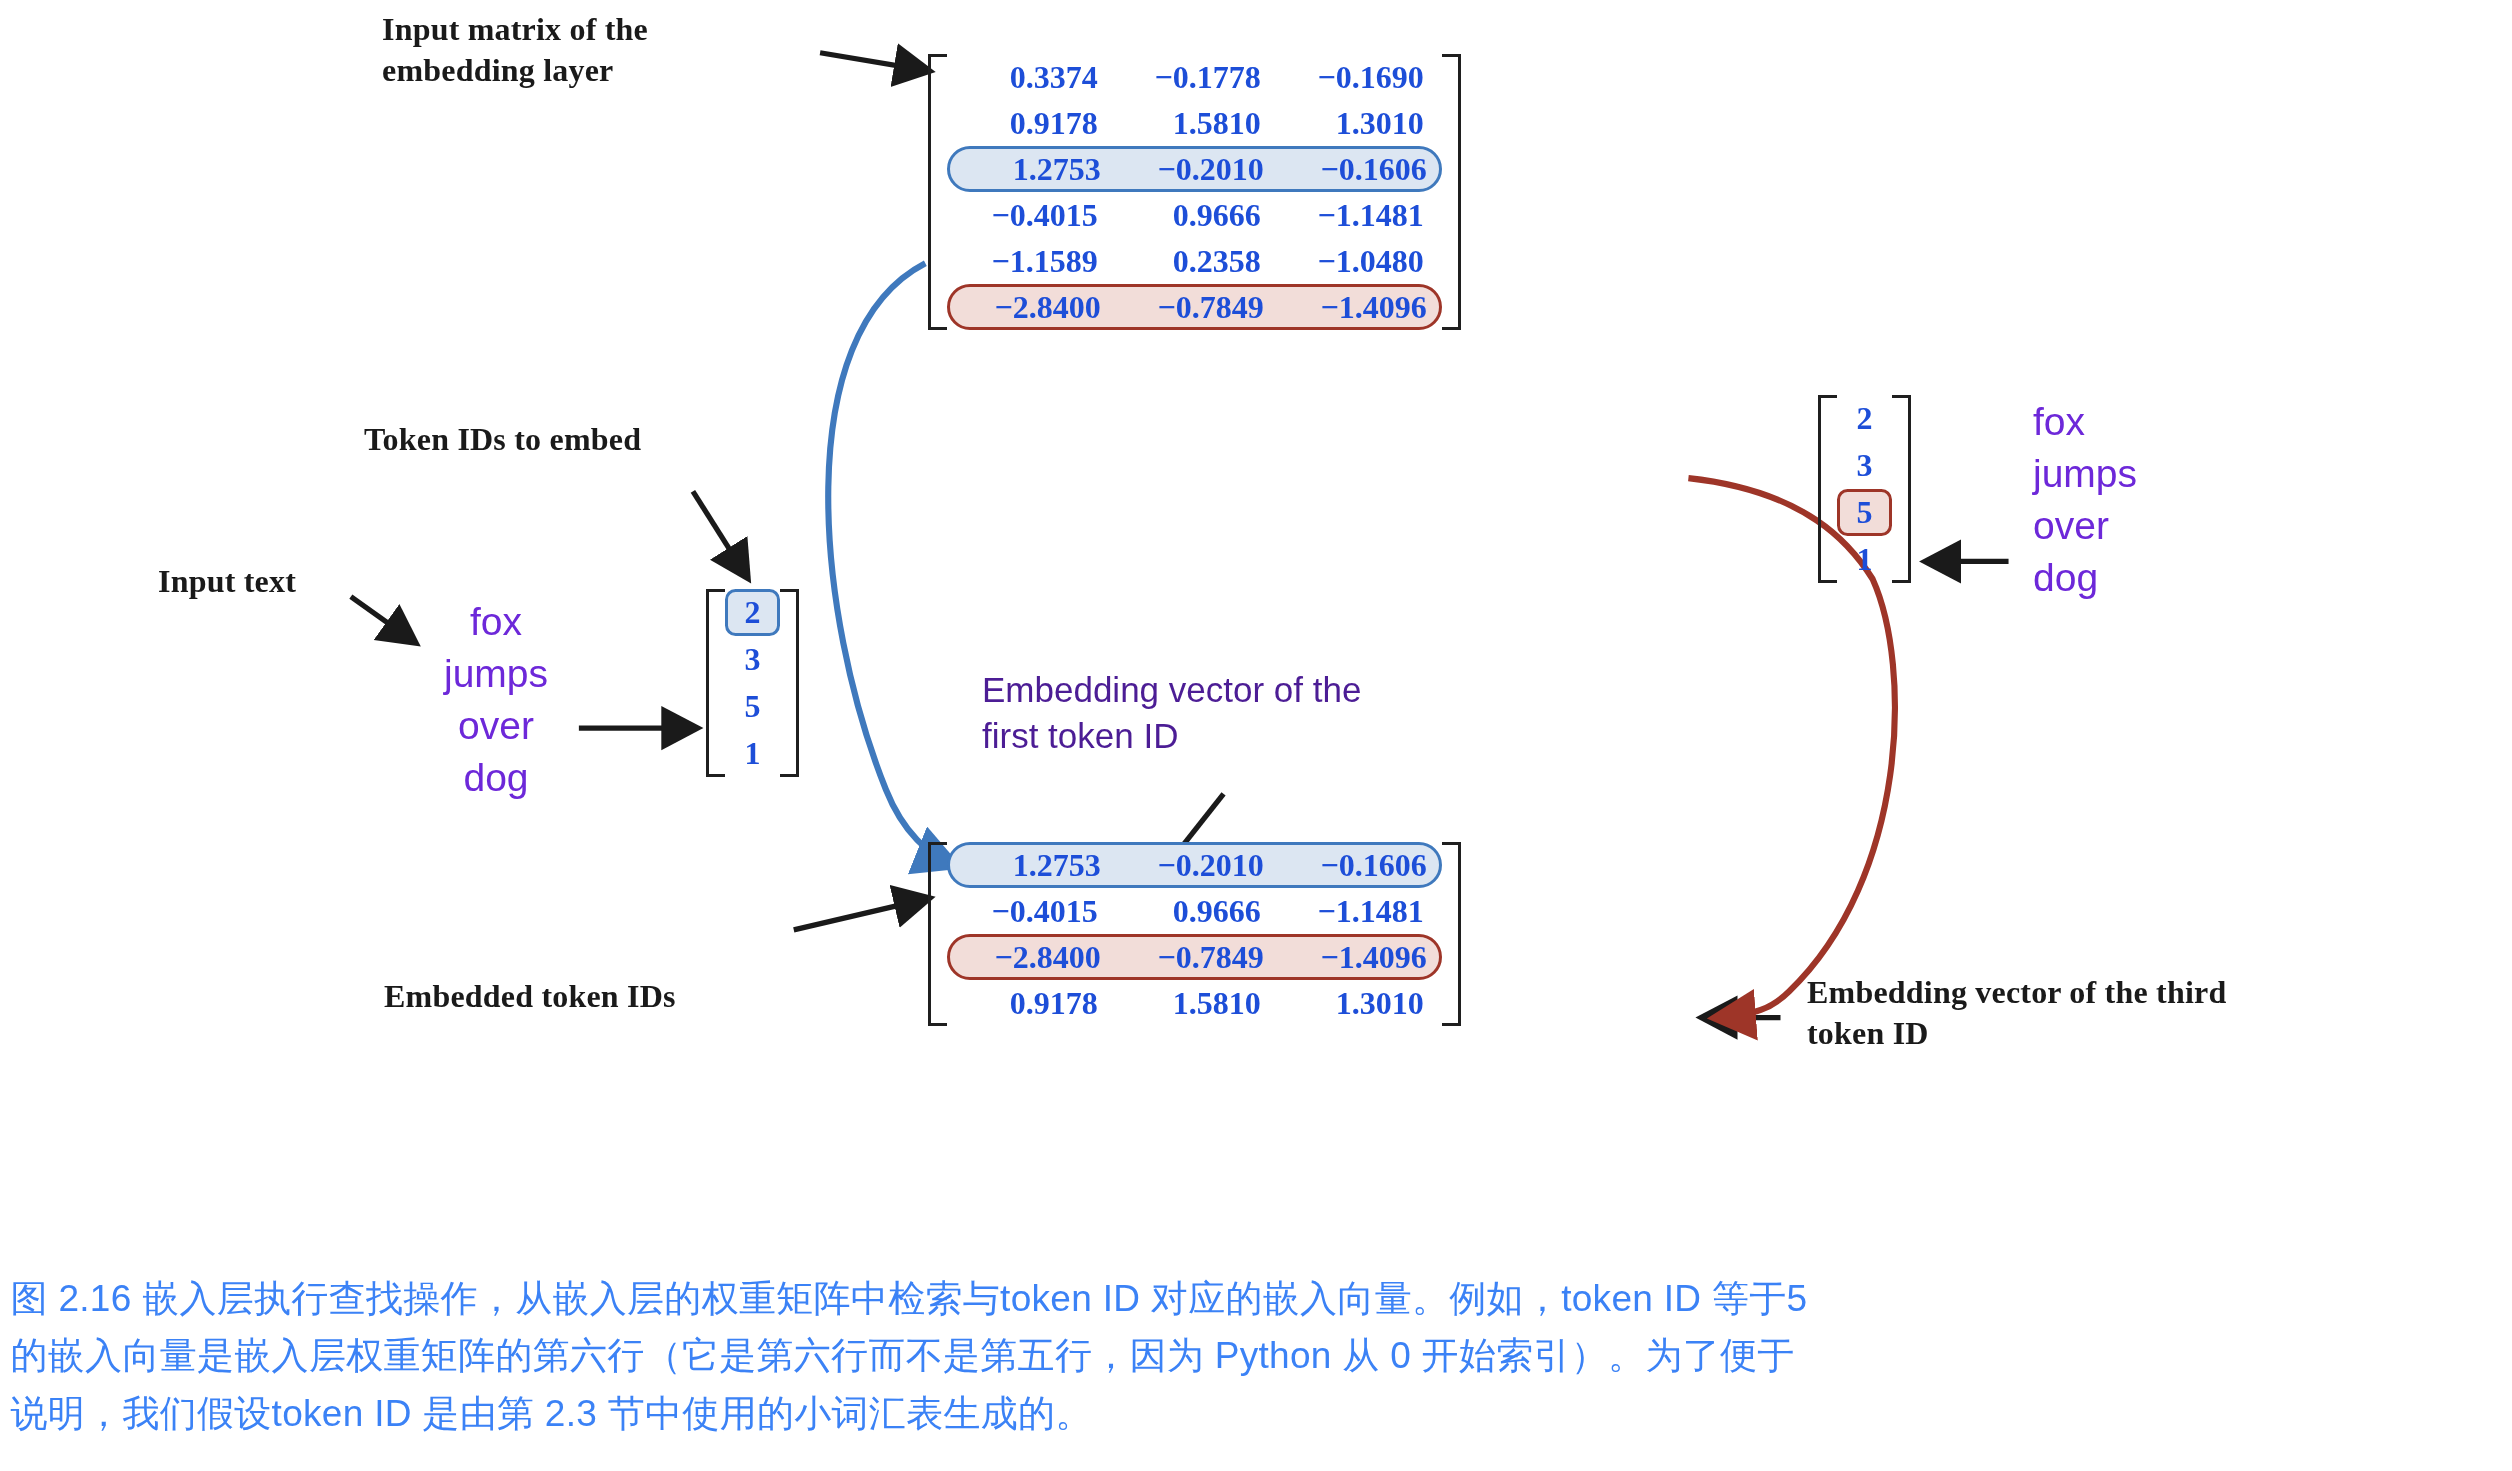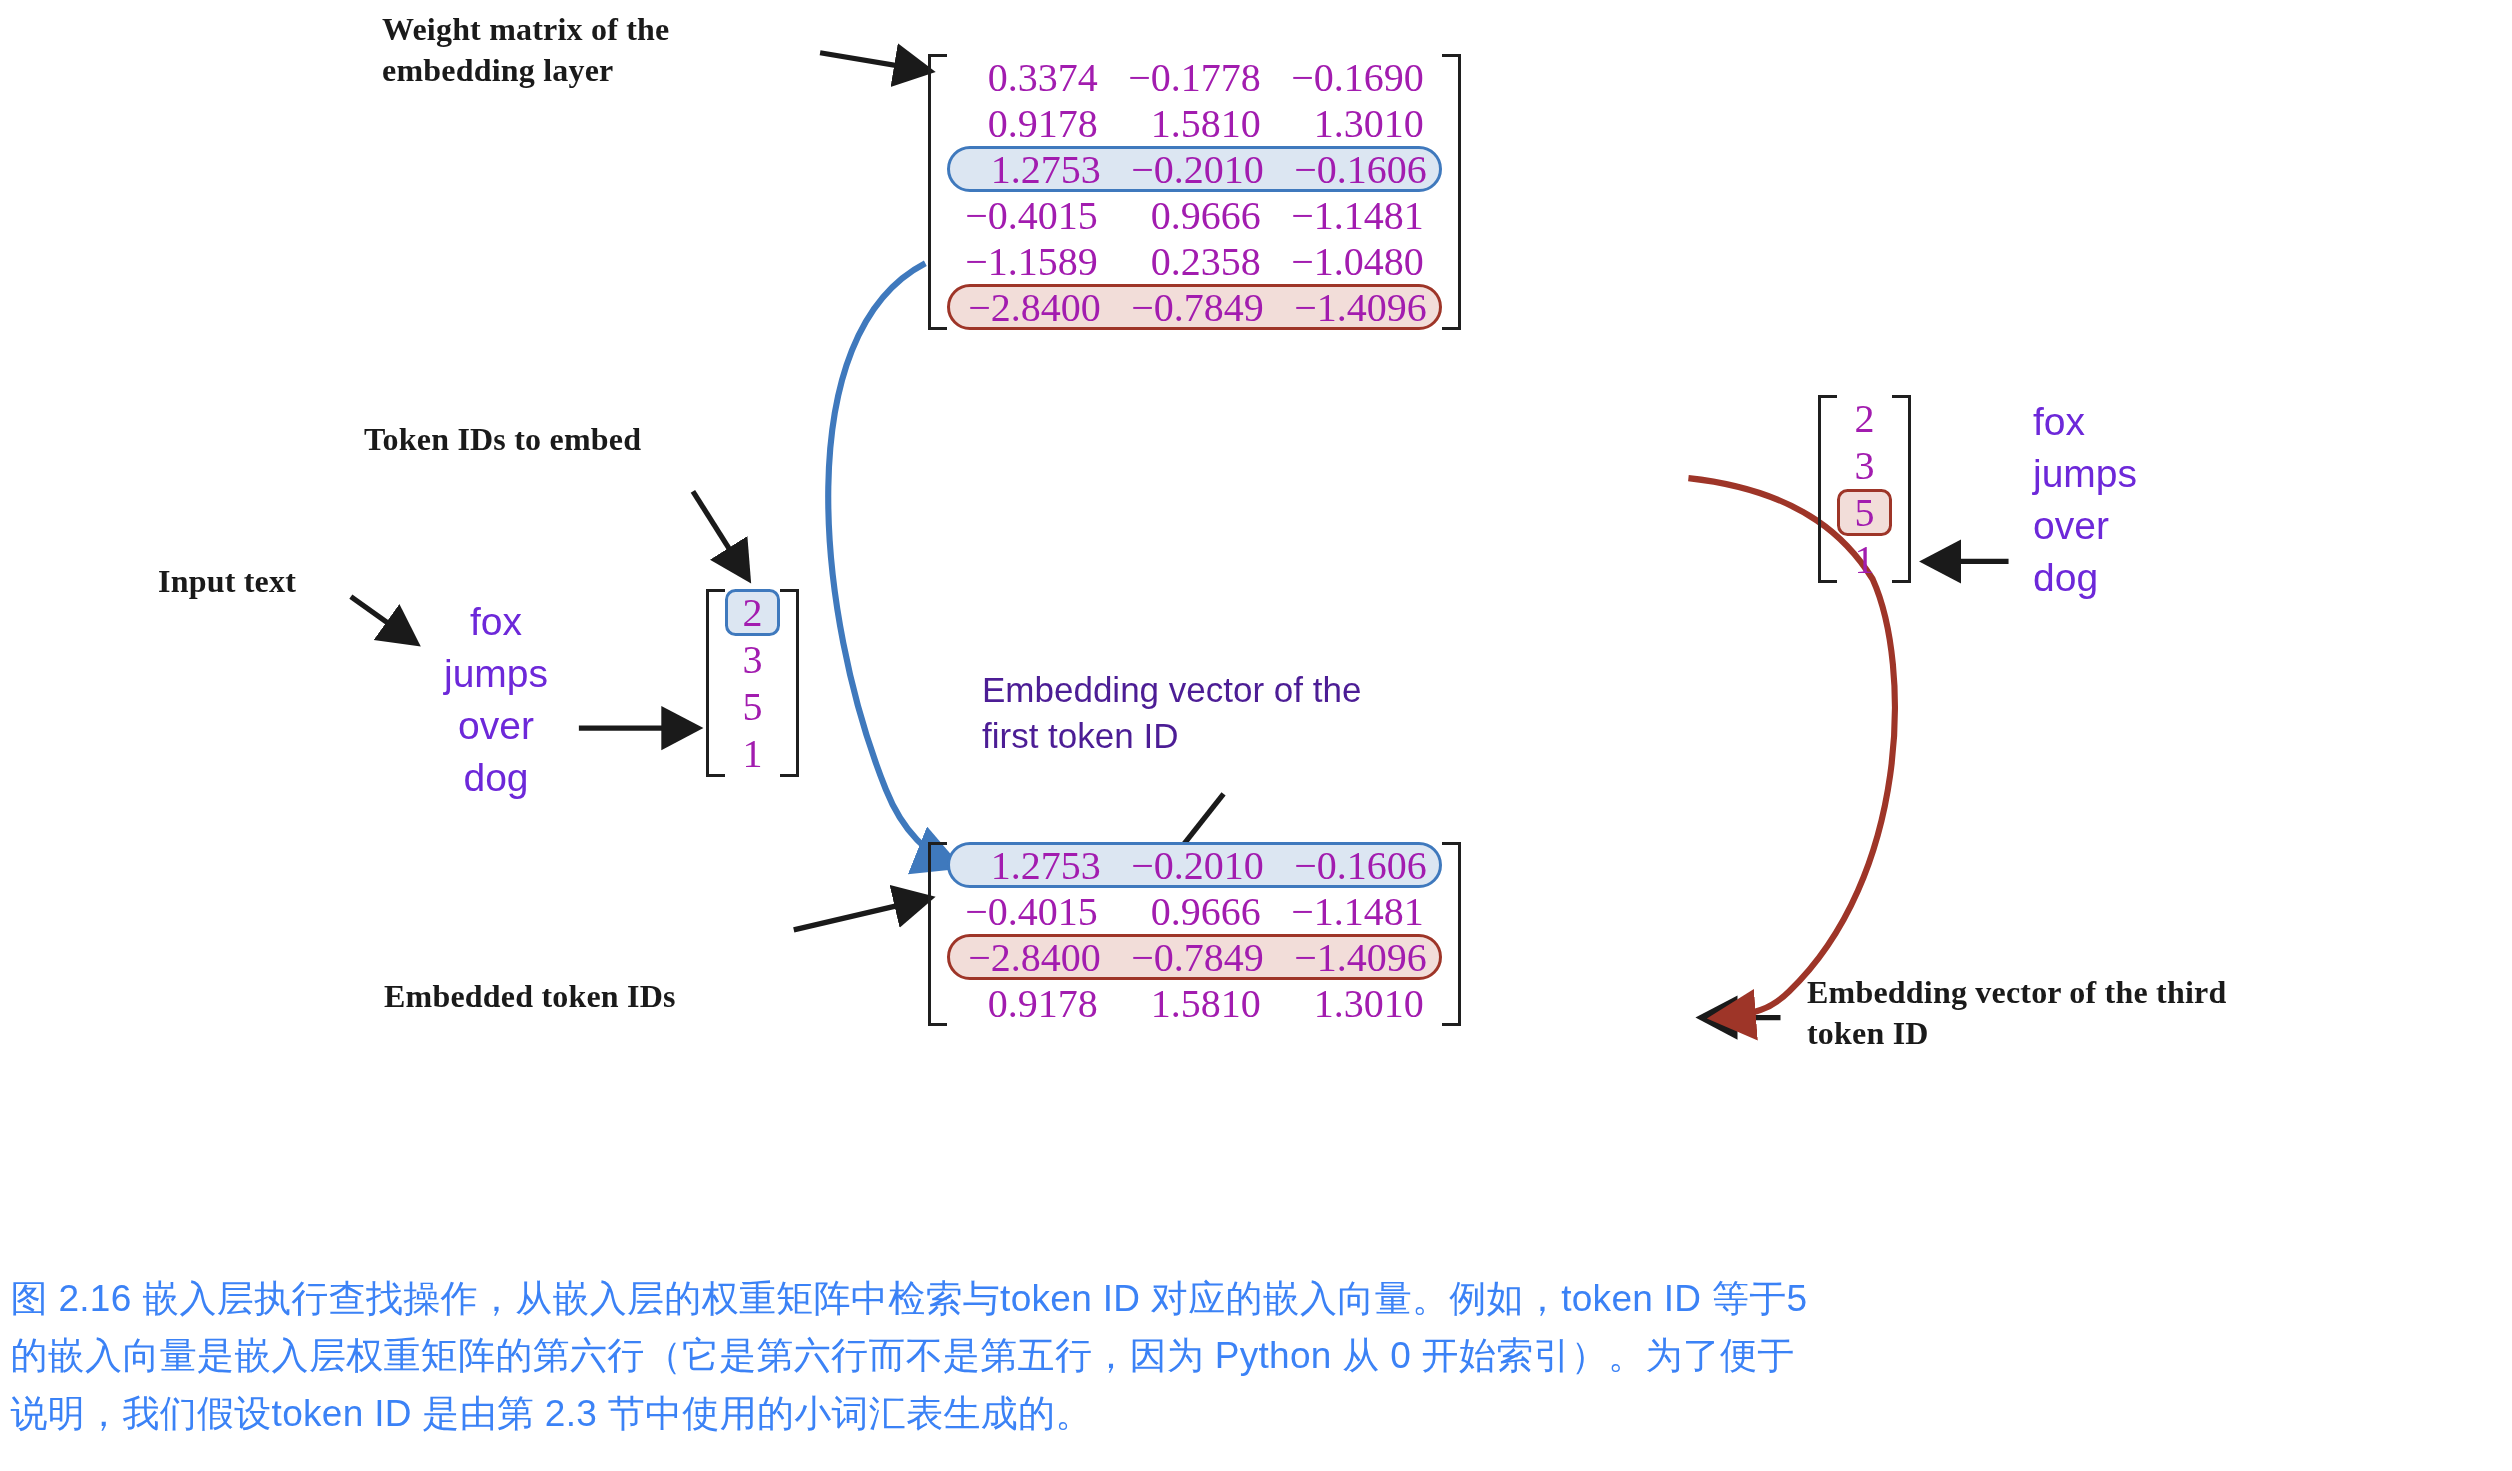--- a/index.html
+++ b/index.html
@@ -54,25 +54,26 @@
   .mrows { position: relative; }
   .mrow {
     display: flex;
     align-items: center;
     height: 46px;
     box-sizing: border-box;
     position: relative;
   }
   .mcell {
     font-family: "Liberation Serif", serif;
-    font-size: 40px;
-    color: #a21caf;
+    font-size: 32px;
+    color: #1d4ed8;
     text-align: right;
     padding: 0 12.3px;
     box-sizing: border-box;
+    font-weight: bold;
   }
   .big .mcell { width: 163px; }
   .mrow.hl-blue {
     background: #dce6f2;
     border: 3.5px solid #3f79bd;
     border-radius: 23px;
     justify-content: space-between;
   }
   .mrow.hl-red {
     background: #f2ddd9;
@@ -151,21 +152,21 @@
     <path d="M2290,640 L2200,640" stroke="#1a1a1a" stroke-width="6" fill="none" marker-end="url(#arrowBlack)"></path>
 
     <path d="M2030,1160 L1945,1160" stroke="#1a1a1a" stroke-width="6" fill="none" marker-end="url(#arrowBlack)"></path>
 
     <path d="M1055,300 C900,380 930,700 1010,900 C1030,950 1060,975 1085,985" stroke="#3f79bd" stroke-width="7" fill="none" marker-end="url(#arrowBlue)"></path>
 
     <path d="M1925,545 C2060,560 2110,620 2135,660 C2180,760 2175,1000 2040,1130 C2020,1150 2000,1157 1960,1160" stroke="#9e3528" stroke-width="7" fill="none" marker-end="url(#arrowRed)"></path>
   </svg>
 
   <div class="abs bold-label" style="left:382px; top:8.8px; width:421px;">
-    <div>Weight matrix of the</div>
+    <div>Input matrix of the</div>
     <div>embedding layer</div>
   </div>
 
   <div class="abs bold-label" style="left:364px; top:419px;">Token IDs to embed</div>
 
   <div class="abs bold-label" style="left:158px; top:561px;">Input text</div>
 
   <div class="abs bold-label" style="left:384px; top:976px;">Embedded token IDs</div>
 
   <div class="abs plain-label" style="left:982px; top:667px; width:561px;">

